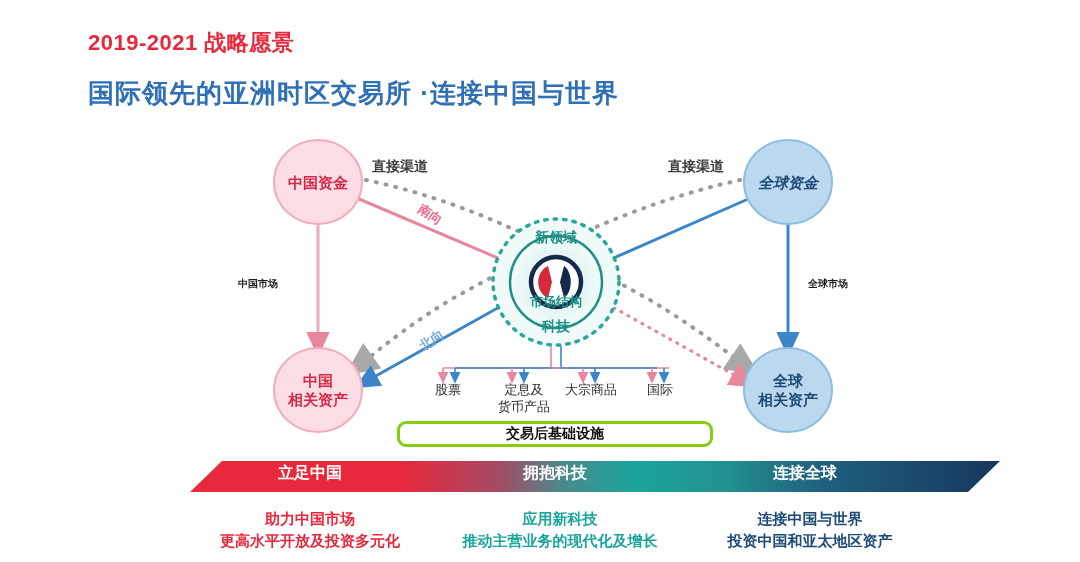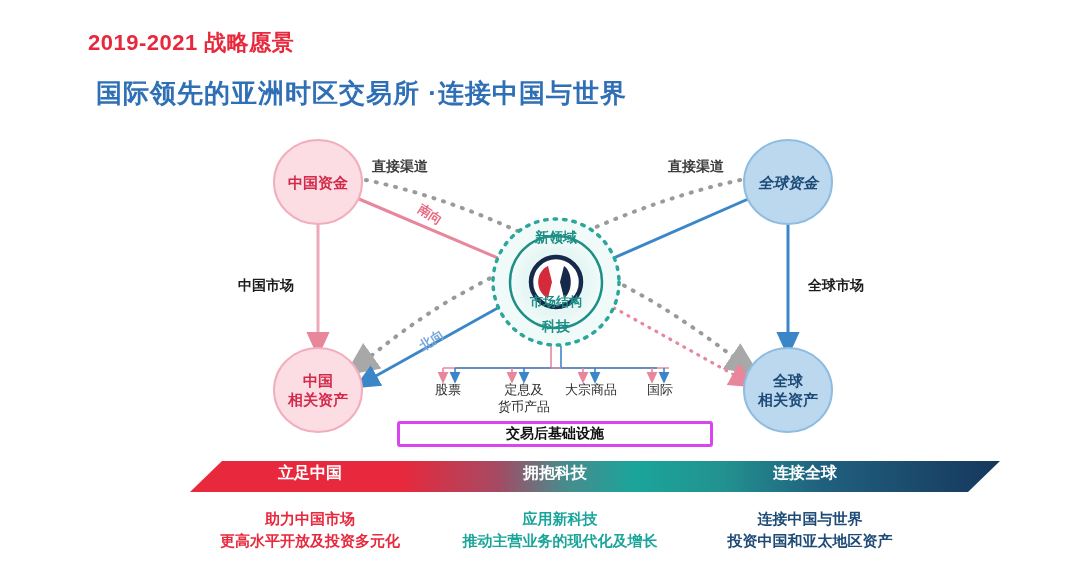--- a/index.html
+++ b/index.html
@@ -5,49 +5,49 @@
   html,body{margin:0;padding:0;background:#ffffff;}
   body{width:1080px;height:562px;position:relative;overflow:hidden;
        font-family:"Liberation Sans","DejaVu Sans",sans-serif;}
 
   #stage{position:absolute;left:0;top:0;width:1080px;height:562px;}
 
   
   #kicker{position:absolute;left:88px;top:28px;font-size:22px;font-weight:bold;
           color:#e8283c;letter-spacing:.5px;white-space:nowrap;}
   #headline{position:absolute;left:88px;top:76px;font-size:26px;font-weight:bold;
-            color:#2f6fb5;letter-spacing:1px;white-space:nowrap;margin-left:8px;}
+            color:#2f6fb5;letter-spacing:1px;white-space:nowrap;}
 
   
   #art{position:absolute;left:0;top:0;width:1080px;height:562px;}
 
   
   .node-label{position:absolute;text-align:center;font-weight:bold;line-height:1.18;
               white-space:nowrap;pointer-events:none;}
   .pink-node{color:#d42a4a;font-size:15px;}
   .blue-node{color:#1d4a76;font-size:15px;}
 
-  .side-label{position:absolute;font-size:14px;font-weight:bold;color:#1c1c1c;
+  .side-label{position:absolute;font-size:10px;font-weight:bold;color:#1c1c1c;
               white-space:nowrap;}
   .chan-label{position:absolute;font-size:14px;font-weight:bold;color:#3d3d3d;
               white-space:nowrap;}
   .flow-label{position:absolute;font-size:13px;font-weight:bold;white-space:nowrap;}
   .flow-south{color:#e86a84;transform:rotate(33deg);transform-origin:left top;}
   .flow-north{color:#7aa6d6;transform:rotate(-33deg);transform-origin:left top;}
 
   .hub-ring-text{position:absolute;font-size:14px;font-weight:bold;color:#1d8f86;
                  white-space:nowrap;text-align:center;}
   .hub-inner-text{position:absolute;font-size:13px;font-weight:bold;color:#1d8f86;
                   white-space:nowrap;text-align:center;}
 
   .prod{position:absolute;font-size:13px;color:#2b2b2b;text-align:center;
         line-height:1.2;white-space:nowrap;}
 
   #posttrade{position:absolute;left:397px;top:421px;width:316px;height:26px;
-             border:3px solid #d946ef;border-radius:3px;background:#fff;
+             border:3px solid #84cc16;border-radius:9px;background:#fff;
              display:flex;align-items:center;justify-content:center;
              font-size:14px;font-weight:bold;color:#111;box-sizing:border-box;}
 
   
   .band-title{position:absolute;top:463px;font-size:16px;font-weight:bold;
               color:#ffffff;text-align:center;white-space:nowrap;}
   .band-body{position:absolute;font-size:15px;font-weight:bold;text-align:center;
              line-height:1.45;white-space:nowrap;margin-top:8px;}
   .band-body.c1{color:#e8283c;}
   .band-body.c2{color:#1aa59b;}

